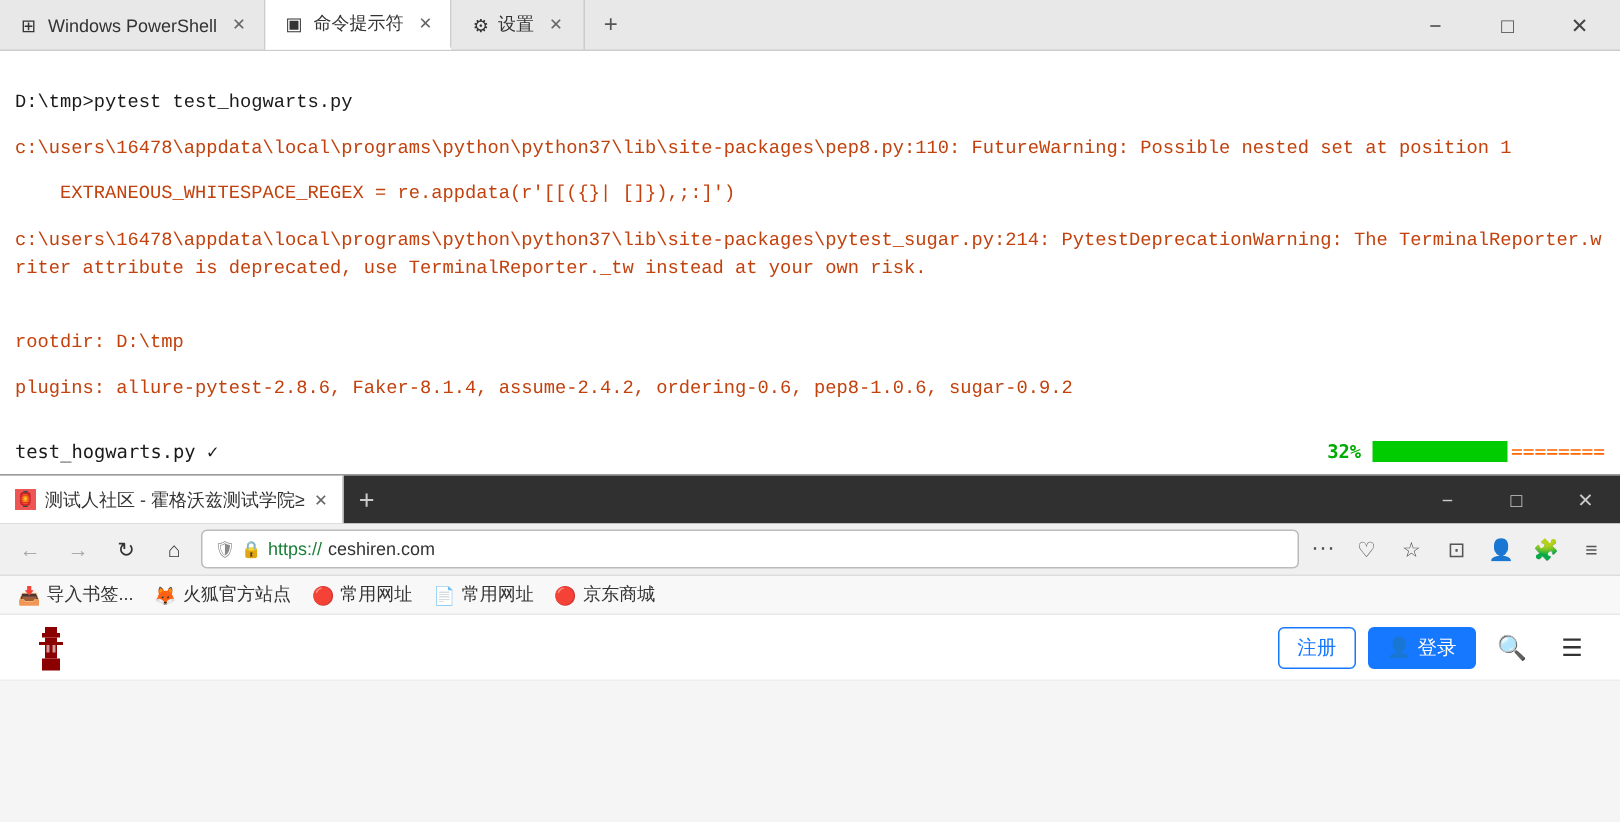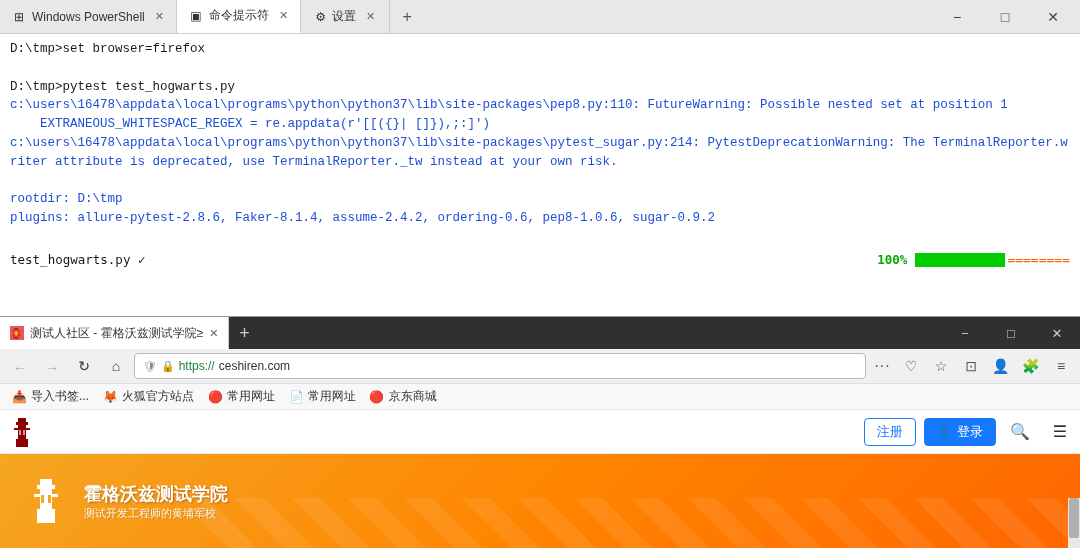--- a/index.html
+++ b/index.html
@@ -86,21 +86,21 @@
       padding: 6px 10px;
       font-family: 'Consolas', 'Courier New', monospace;
       font-size: 12.5px;
       color: #1a1a1a;
       line-height: 1.5;
       overflow: hidden;
     }
 
     .line { white-space: pre-wrap; word-break: break-all; }
     .line.prompt { color: #1a1a1a; }
-    .line.output { color: #1d4ed8; }
+    .line.output { color: #c2410c; margin-top: 12px; }
 
     .progress-row {
       display: flex;
       align-items: center;
       gap: 8px;
       margin-top: 4px;
     }
     .progress-label { color: #1a1a1a; font-size: 12.5px; font-family: 'Consolas', monospace; }
     .progress-pct { color: #00aa00; font-weight: bold; font-size: 12.5px; font-family: 'Consolas', monospace; }
     .progress-bar-container {
@@ -245,21 +245,21 @@
     }
 
     
     .site-nav {
       position: absolute;
       top: 0; left: 0; right: 0;
       height: 44px;
       background: #fff;
       display: flex;
       align-items: center;
-      padding: 0 4px;
+      padding: 0 16px;
       border-bottom: 1px solid #eee;
       gap: 10px;
     }
 
     .site-logo {
       display: flex;
       align-items: center;
       gap: 6px;
     }
 
@@ -390,35 +390,34 @@
     <div class="new-tab-btn">+</div>
 
     <div class="titlebar-actions">
       <div class="titlebar-btn">−</div>
       <div class="titlebar-btn">□</div>
       <div class="titlebar-btn close">✕</div>
     </div>
   </div>
 
   <div class="terminal-body">
-    <div class="line prompt">D:\tmp&gt;set browser=firefox</div>
     <div class="line">&nbsp;</div>
     <div class="line prompt">D:\tmp&gt;pytest test_hogwarts.py</div>
     <div class="line output">c:\users\16478\appdata\local\programs\python\python37\lib\site-packages\pep8.py:110: FutureWarning: Possible nested set at position 1</div>
     <div class="line output">    EXTRANEOUS_WHITESPACE_REGEX = re.appdata(r'[[({}| []}),;:]')</div>
     <div class="line output">c:\users\16478\appdata\local\programs\python\python37\lib\site-packages\pytest_sugar.py:214: PytestDeprecationWarning: The TerminalReporter.writer attribute is deprecated, use TerminalReporter._tw instead at your own risk.</div>
     <div class="line">&nbsp;</div>
     <div class="line output">rootdir: D:\tmp</div>
     <div class="line output">plugins: allure-pytest-2.8.6, Faker-8.1.4, assume-2.4.2, ordering-0.6, pep8-1.0.6, sugar-0.9.2</div>
     <div class="line">&nbsp;</div>
 
     <div class="progress-row">
       <span class="progress-label">test_hogwarts.py ✓</span>
       <span style="flex:1"></span>
-      <span class="progress-pct">100%</span>
+      <span class="progress-pct">32%</span>
       <div class="progress-bar-container">
         <div class="progress-bar-green"></div>
         <span class="stripe-char" style="color:#ff6600;font-family:monospace;font-size:13px;">========</span>
       </div>
     </div>
   </div>
 </div>
 
 <div class="browser-window">
 
@@ -502,37 +501,14 @@
         <button class="btn-register">注册</button>
         <button class="btn-login">
           <span>👤</span>
           <span>登录</span>
         </button>
         <div class="btn-search">🔍</div>
         <div class="btn-menu">☰</div>
       </div>
     </div>
 
-    <div class="orange-section">
-      <div class="diagonal-stripes"></div>
-      <div class="orange-logo-area">
-
-        <svg width="52" height="52" viewBox="0 0 52 52">
-          <rect x="20" y="4" width="12" height="6" fill="white"></rect>
-          <rect x="17" y="10" width="18" height="4" fill="white"></rect>
-          <rect x="20" y="14" width="12" height="20" fill="white"></rect>
-          <rect x="14" y="19" width="24" height="3" fill="white"></rect>
-          <rect x="17" y="34" width="18" height="14" fill="white"></rect>
-          <rect x="21" y="20" width="3" height="8" fill="#f5a623"></rect>
-          <rect x="28" y="20" width="3" height="8" fill="#f5a623"></rect>
-        </svg>
-        <div class="orange-text-area">
-          <div class="orange-title">霍格沃兹测试学院</div>
-          <div class="orange-subtitle">测试开发工程师的黄埔军校</div>
-        </div>
-      </div>
-
-      <div class="scrollbar-track">
-        <div class="scrollbar-thumb"></div>
-      </div>
-    </div>
   </div>
 </div>
 
 </body></html>

